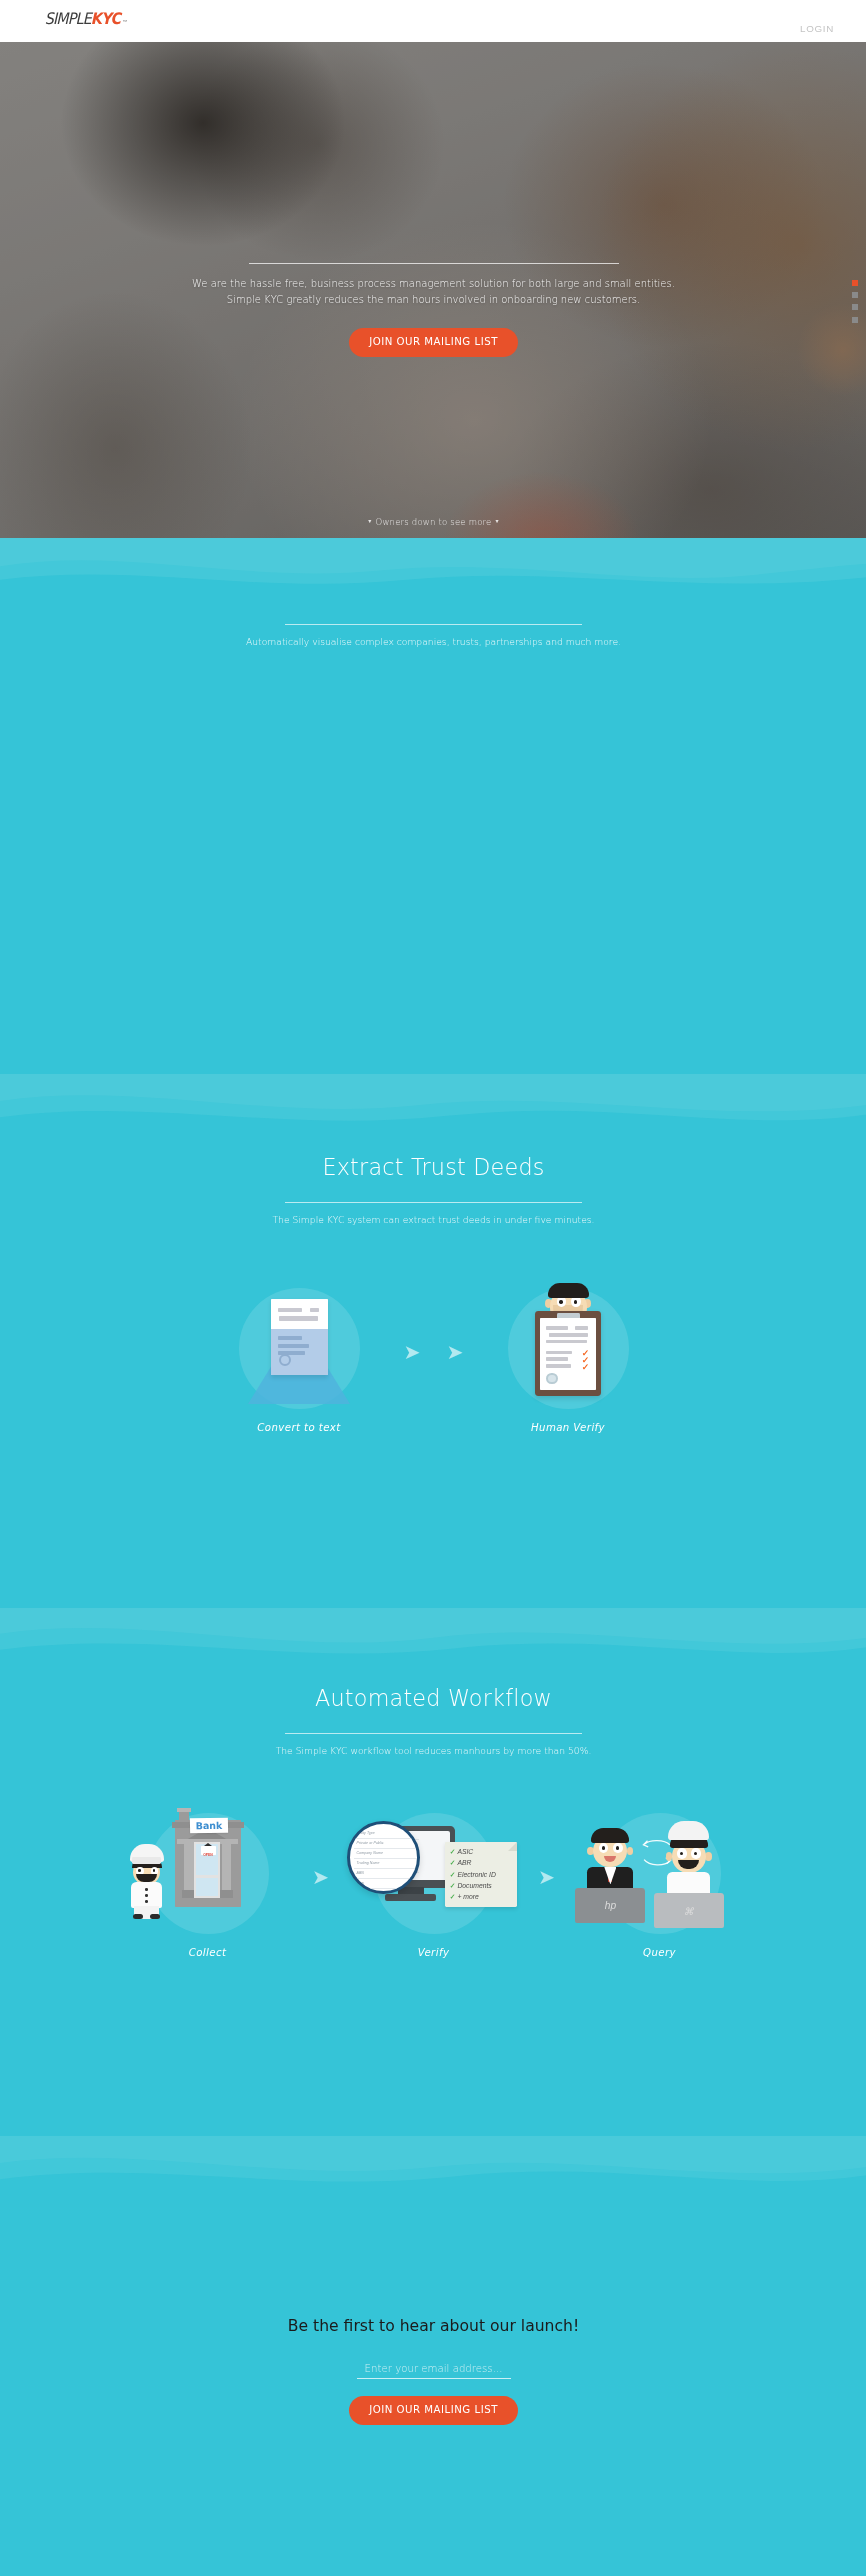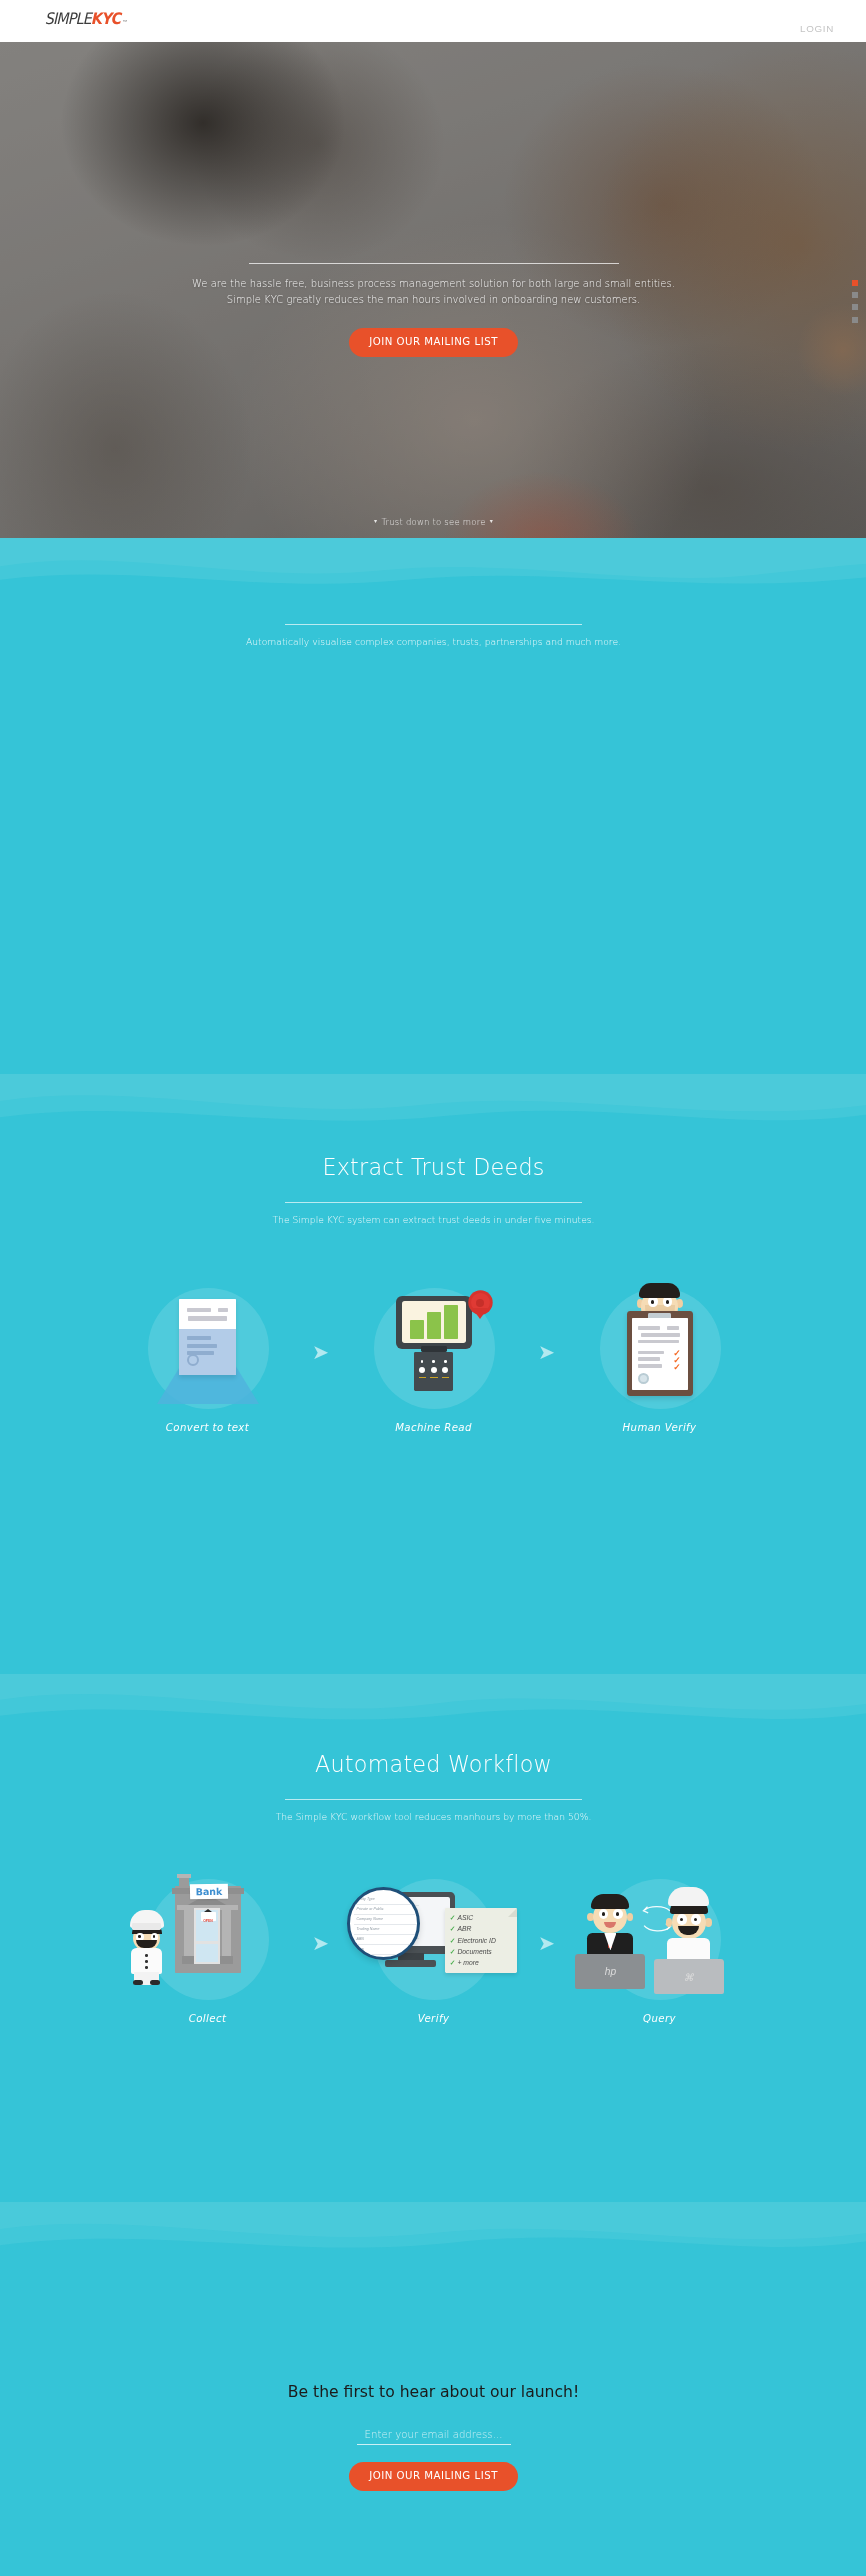--- a/index.html
+++ b/index.html
@@ -122,21 +122,21 @@
   }
   .side-dot.active { background: #e8512a; }
 
   
   .sec {
     position: relative; width: 867px;
     background: #35c4d7;
     overflow: hidden;
   }
   .sec-1 { height: 536px; background: #35c4d7; }
-  .sec-2 { height: 600px; background: #35c4d7; }
+  .sec-2 { height: 534px; background: #35c4d7; }
   .sec-3 { height: 528px; background: #35c4d7; }
   .sec-4 { height: 467px; background: #35c4d7; }
 
   .waves { position: absolute; left: 0; top: 0; width: 867px; height: 81px; }
   .sec-head { text-align: center; position: relative; z-index: 3; }
   .sec-title {
     font-family: "DejaVu Sans", sans-serif;
     font-weight: 300; font-size: 22.3px; color: #ffffff; letter-spacing: 0.2px;
   }
   .sec-rule {
@@ -572,21 +572,21 @@
     <p class="hero-sub">
       <span>We are the hassle free, business process management solution for both large and small entities.</span><br>
       <span>Simple KYC greatly reduces the man hours involved in onboarding new customers.</span>
     </p>
     <div class="hero-cta">
       <a class="btn-orange" href="#">JOIN OUR MAILING LIST</a>
     </div>
   </div>
 
   <div class="scroll-hint">
-    <span class="arw">▾</span><span>Trust down to see more</span><span class="arw">▾</span>
+    <span class="arw">▾</span><span>Owners down to see more</span><span class="arw">▾</span>
   </div>
 
 </section>
 
 <section class="sec sec-1">
   <svg class="waves" viewBox="0 0 1280 120" preserveAspectRatio="none">
     <path d="M0,42 C180,12 360,68 560,48 C760,28 940,74 1120,54 C1200,45 1250,40 1280,38 L1280,0 L0,0 Z" fill="#4ecbdb" opacity=".55"></path>
     <path d="M0,62 C200,36 380,84 600,62 C820,40 1020,86 1280,58 L1280,0 L0,0 Z" fill="#5ed0de" opacity=".35"></path>
   </svg>
 
@@ -625,46 +625,20 @@
             <i class="hl2" style="left:7.4px;top:21.7px;width:27px;height:4.1px;"></i>
           </span>
           <span class="seal"></span>
         </span>
       </div>
       <div class="icon-label">Convert to text</div>
     </div>
 
     <div class="row-arrow">➤</div>
 
-    <div class="icon-item">
-      <div class="circle-bg"></div>
-      <div class="art">
-        <span class="monitor">
-          <span class="screen">
-            <i class="bar" style="left:8.1px;width:14.2px;height:19px;"></i>
-            <i class="bar" style="left:25px;width:14.2px;height:27px;"></i>
-            <i class="bar" style="left:42px;width:14.2px;height:34px;"></i>
-          </span>
-        </span>
-        <span class="ribbon"></span>
-        <span class="mon-neck"></span>
-        <span class="mon-base">
-          <i class="sdot" style="left:6.8px;top:7.4px;"></i>
-          <i class="sdot" style="left:18.3px;top:7.4px;"></i>
-          <i class="sdot" style="left:30px;top:7.4px;"></i>
-          <i class="kdot" style="left:5.4px;top:14.2px;"></i>
-          <i class="kdot" style="left:17px;top:14.2px;"></i>
-          <i class="kdot" style="left:28.4px;top:14.2px;"></i>
-          <i class="uline" style="left:4.7px;top:24.4px;"></i>
-          <i class="uline" style="left:16.3px;top:24.4px;"></i>
-          <i class="uline" style="left:28px;top:24.4px;"></i>
-        </span>
-      </div>
-      <div class="icon-label">Machine Read</div>
-    </div>
 
     <div class="row-arrow">➤</div>
 
     <div class="icon-item">
       <div class="circle-bg"></div>
       <div class="art">
         <span class="head-guy">
           <i class="ear" style="left:0px;"></i>
           <i class="ear" style="right:0px;"></i>
           <i class="face"></i>

